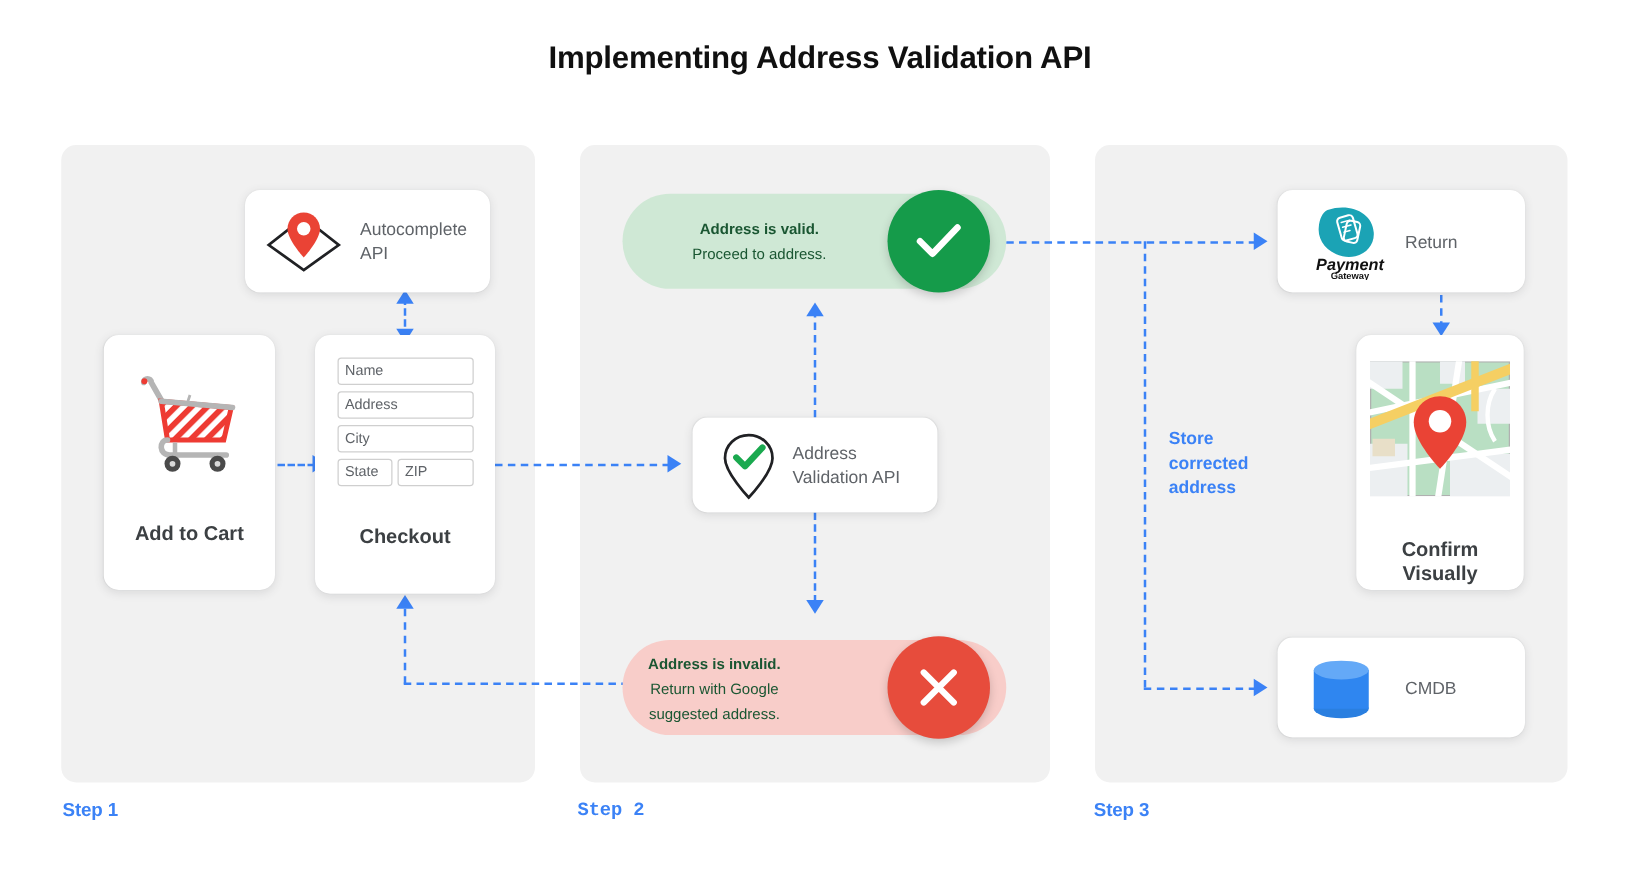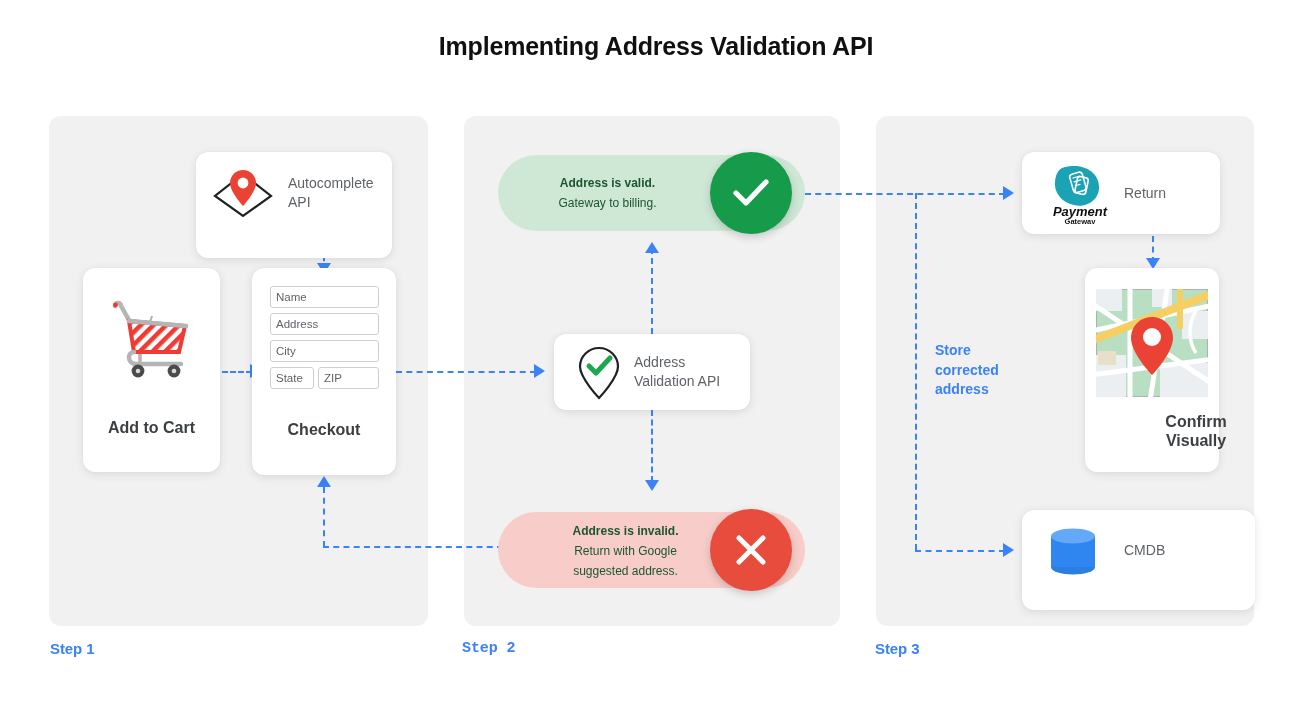--- a/index.html
+++ b/index.html
@@ -158,21 +158,21 @@
 
 <div class="v-dash" style="left:1152px;top:236px;height:27px;"></div>
 <div class="arrow-d" style="left:1146px;top:258px;"></div>
 
 <div class="store-note" style="left:935px;top:341px;width:110px;">
   <span>Store</span><br>
   <span>corrected</span><br>
   <span>address</span>
 </div>
 
-<div class="card" style="left:196px;top:152px;width:196px;height:106px;text-decoration:underline;">
+<div class="card" style="left:196px;top:152px;width:196px;height:82px;text-decoration:underline;">
   <span style="position:absolute;left:14px;top:14px;">
     <svg width="66" height="54" viewBox="0 0 66 54">
       <path d="M33 8 L61 30 L33 50 L5 30 Z" fill="none" stroke="#202124" stroke-width="2.2"></path>
       <path d="M33 4 C25.8 4 20 9.8 20 17 C20 26 33 40 33 40 C33 40 46 26 46 17 C46 9.8 40.2 4 33 4 Z" fill="#ea4335"></path>
       <circle cx="33" cy="17" r="5.4" fill="#ffffff"></circle>
     </svg>
   </span>
   <div class="node-text" style="left:92px;top:22px;width:100px;">
     <span>Autocomplete</span><br>
     <span>API</span>
@@ -209,21 +209,21 @@
   <div class="field" style="left:18px;top:45px;width:109px;">Address</div>
   <div class="field" style="left:18px;top:72px;width:109px;">City</div>
   <div class="field" style="left:18px;top:99px;width:44px;">State</div>
   <div class="field" style="left:66px;top:99px;width:61px;">ZIP</div>
   <div class="card-label" style="top:152px;">Checkout</div>
 </div>
 
 <div class="pill valid" style="left:498px;top:155px;width:307px;height:76px;"></div>
 <div class="pill-text valid-text" style="left:520px;top:173px;width:175px;">
   <span class="b">Address is valid.</span>
-  <span>Gateway to billing.</span>
+  <span>Proceed to address.</span>
 </div>
 <div class="badge green" style="left:710px;top:152px;width:82px;height:82px;">
   <span style="position:absolute;left:21px;top:22px;">
     <svg width="40" height="38" viewBox="0 0 40 38">
       <path d="M5 19 L15 29 L35 8" fill="none" stroke="#ffffff" stroke-width="5.2" stroke-linecap="round" stroke-linejoin="round"></path>
     </svg>
   </span>
 </div>
 
 <div class="card" style="left:554px;top:334px;width:196px;height:76px;">
@@ -233,21 +233,21 @@
       <path d="M17 22 L24 29 L38 14" fill="none" stroke="#1aa94f" stroke-width="5" stroke-linecap="round" stroke-linejoin="round"></path>
     </svg>
   </span>
   <div class="node-text" style="left:80px;top:19px;width:110px;">
     <span>Address</span><br>
     <span>Validation API</span>
   </div>
 </div>
 
 <div class="pill invalid" style="left:498px;top:512px;width:307px;height:76px;"></div>
-<div class="pill-text invalid-text" style="left:531px;top:521px;width:189px;">
+<div class="pill-text invalid-text" style="left:477px;top:521px;width:189px;">
   <span class="b">Address is invalid.</span>
   <span>Return with Google</span><br>
   <span>suggested address.</span>
 </div>
 <div class="badge red" style="left:710px;top:509px;width:82px;height:82px;">
   <span style="position:absolute;left:24px;top:24px;">
     <svg width="34" height="34" viewBox="0 0 34 34">
       <path d="M5 5 L29 29 M29 5 L5 29" fill="none" stroke="#ffffff" stroke-width="5" stroke-linecap="round"></path>
     </svg>
   </span>
@@ -294,27 +294,27 @@
         <path d="M-5 52 L118 4"></path>
       </g>
       <g stroke="#f5cf63" stroke-width="6" fill="none">
         <path d="M84 -5 L84 40"></path>
       </g>
       <path d="M100 22 C92 34 92 52 100 64" stroke="#ffffff" stroke-width="3.5" fill="none"></path>
       <path d="M56 28 C44 28 35 37.5 35 49 C35 64.5 56 86 56 86 C56 86 77 64.5 77 49 C77 37.5 68 28 56 28 Z" fill="#ea4335"></path>
       <circle cx="56" cy="48" r="9" fill="#ffffff"></circle>
     </svg>
   </span>
-  <div class="card-label" style="top:144px;padding-left:44px;">
+  <div class="card-label" style="top:163px;">
     <span>Confirm</span><br>
     <span>Visually</span>
   </div>
 </div>
 
-<div class="card" style="left:1022px;top:510px;width:198px;height:100px;padding-left:35px;">
+<div class="card" style="left:1022px;top:510px;width:198px;height:80px;">
   <span style="position:absolute;left:22px;top:16px;">
     <svg width="58" height="50" viewBox="0 0 58 50">
       <ellipse cx="29" cy="41" rx="22" ry="7.5" fill="#2a7fe0"></ellipse>
       <rect x="7" y="10" width="44" height="31" fill="#2f86f0"></rect>
       <ellipse cx="29" cy="10" rx="22" ry="7.5" fill="#64a9f7"></ellipse>
     </svg>
   </span>
   <div class="node-text" style="left:102px;top:31px;">CMDB</div>
 </div>
 

